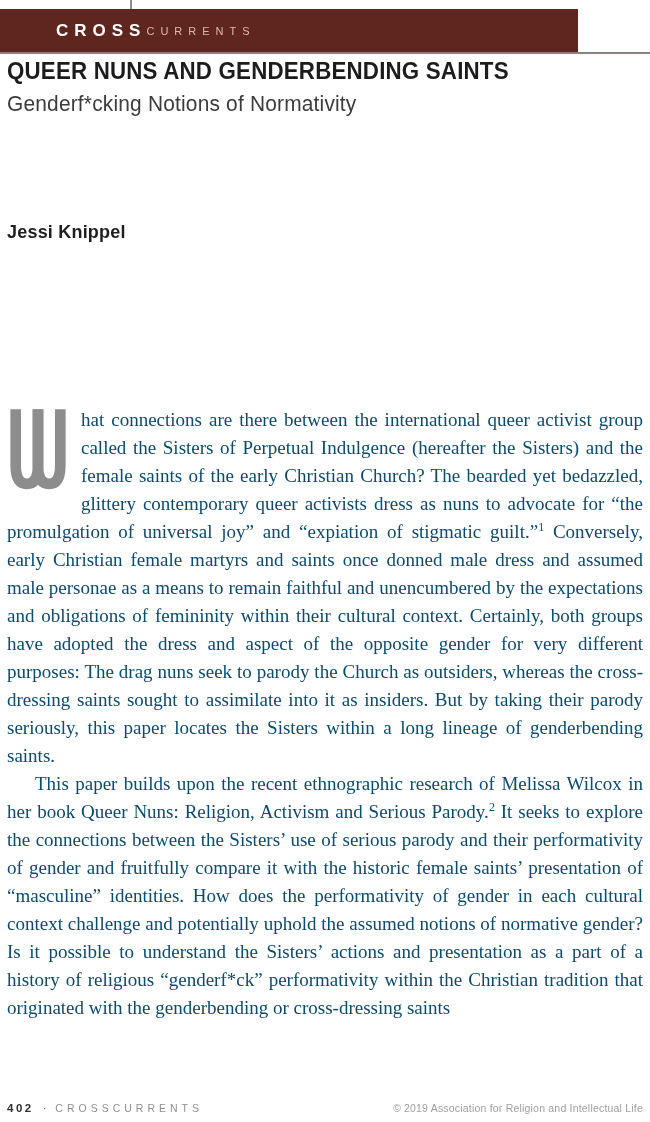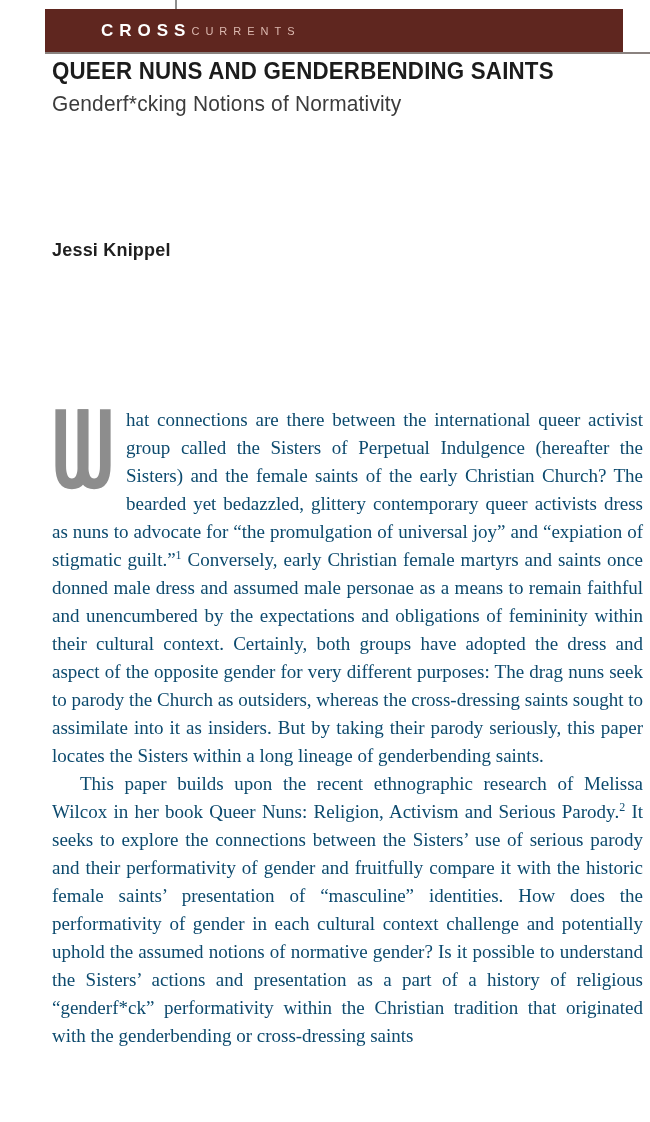--- a/index.html
+++ b/index.html
@@ -1,39 +1,39 @@
 <!DOCTYPE html>
 <html><head>
 <meta charset="utf-8">
 <style>
   html,body{margin:0;padding:0;}
   body{width:650px;height:1122px;background:#ffffff;position:relative;overflow:hidden;
        font-family:"Liberation Sans",sans-serif;}
-  .page{position:absolute;inset:0;background:#fff;margin-left:45px;}
+  .page{position:absolute;inset:0;background:#fff;}
 
   
   .tick{position:absolute;left:130px;top:0;width:2px;height:9px;background:#8e8e8e;}
 
   
   .banner{position:absolute;left:0;top:9px;width:578px;height:43px;background:#5f261f;
           display:flex;align-items:center;padding-left:56px;box-sizing:border-box;}
   .brand-bold{color:#ffffff;font-weight:bold;font-size:17px;letter-spacing:6px;
               font-family:"Liberation Sans",sans-serif;}
   .brand-light{color:#dcb9b0;font-weight:400;font-size:11px;letter-spacing:6px;
                font-family:"Liberation Sans",sans-serif;}
   .banner-rule{position:absolute;left:0;top:52px;width:650px;height:2px;background:#8a827f;}
 
   
   .title{position:absolute;left:7px;top:57px;margin:0;font-size:24px;font-weight:bold;
          color:#1c1c1c;letter-spacing:0.2px;white-space:nowrap;
          transform:scaleX(0.93);transform-origin:left center;}
   .subtitle{position:absolute;left:7px;top:91px;margin:0;font-size:22px;font-weight:400;
             color:#3c3c3c;letter-spacing:0.2px;white-space:nowrap;
             transform:scaleX(0.95);transform-origin:left center;}
-  .author{position:absolute;left:7px;top:240px;font-size:18px;font-weight:bold;color:#1f1f1f;
+  .author{position:absolute;left:7px;top:222px;font-size:18px;font-weight:bold;color:#1f1f1f;
           letter-spacing:0.2px;}
 
   
   .body-text{position:absolute;left:7px;right:7px;top:406px;
              font-family:"Liberation Serif","DejaVu Serif",serif;
              font-size:19px;line-height:28px;color:#0c4a6e;text-align:justify;}
   .para{margin:0;}
   .para.indent{text-indent:28px;}
   .dropcap-wrap{float:left;width:62px;height:84px;margin:3px 12px 0 0;}
   .dropcap-wrap svg{display:block;width:62px;height:84px;}
@@ -73,14 +73,22 @@
           <path d="M9 0 L9 58 Q9 77 20.5 77 Q32 77 32 58 L32 0" fill="none" stroke="#8d8d8d" stroke-width="11" stroke-linecap="butt"></path>
           <path d="M32 0 L32 58 Q32 77 43.5 77 Q55 77 55 58 L55 0" fill="none" stroke="#8d8d8d" stroke-width="11" stroke-linecap="butt"></path>
         </svg>
       </span><span>hat connections are there between the international queer activist group called the Sisters of Perpetual Indulgence (hereafter the Sisters) and the female saints of the early Christian Church? The bearded yet bedazzled, glittery contemporary queer activists dress as nuns to advocate for “the promulgation of universal joy” and “expiation of stigmatic guilt.”</span><sup>1</sup><span> Conversely, early Christian female martyrs and saints once donned male dress and assumed male personae as a means to remain faithful and unencumbered by the expectations and obligations of femininity within their cultural context. Certainly, both groups have adopted the dress and aspect of the opposite gender for very different purposes: The drag nuns seek to parody the Church as outsiders, whereas the cross-dressing saints sought to assimilate into it as insiders. But by taking their parody seriously, this paper locates the Sisters within a long lineage of genderbending saints.</span>
     </p>
     <p class="para indent">
       <span>This paper builds upon the recent ethnographic research of Melissa Wilcox in her book </span><span class="book">Queer Nuns: Religion, Activism and Serious Parody.</span><sup>2</sup><span> It seeks to explore the connections between the Sisters’ use of serious parody and their performativity of gender and fruitfully compare it with the historic female saints’ presentation of “masculine” identities. How does the performativity of gender in each cultural context challenge and potentially uphold the assumed notions of normative gender? Is it possible to understand the Sisters’ actions and presentation as a part of a history of religious “genderf*ck” performativity within the Christian tradition that originated with the genderbending or cross-dressing saints</span>
     </p>
   </div>
 
+  <div class="footer">
+    <div class="footer-left">
+      <span class="pageno">402</span>
+      <span class="sep">·</span>
+      <span class="fjournal">CROSSCURRENTS</span>
+    </div>
+    <div class="copyright">© 2019 Association for Religion and Intellectual Life</div>
+  </div>
 
 </div>
 
 </body></html>

